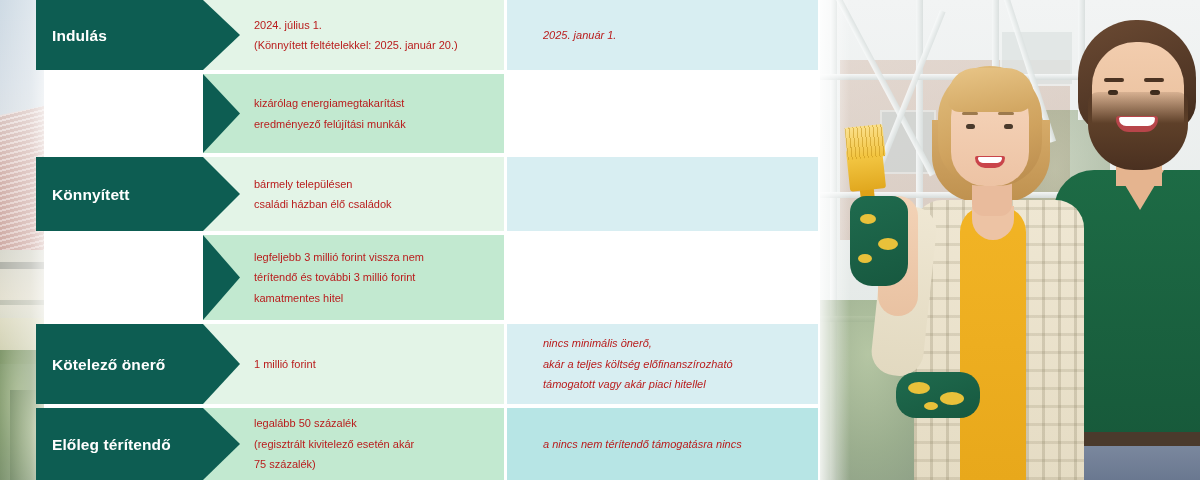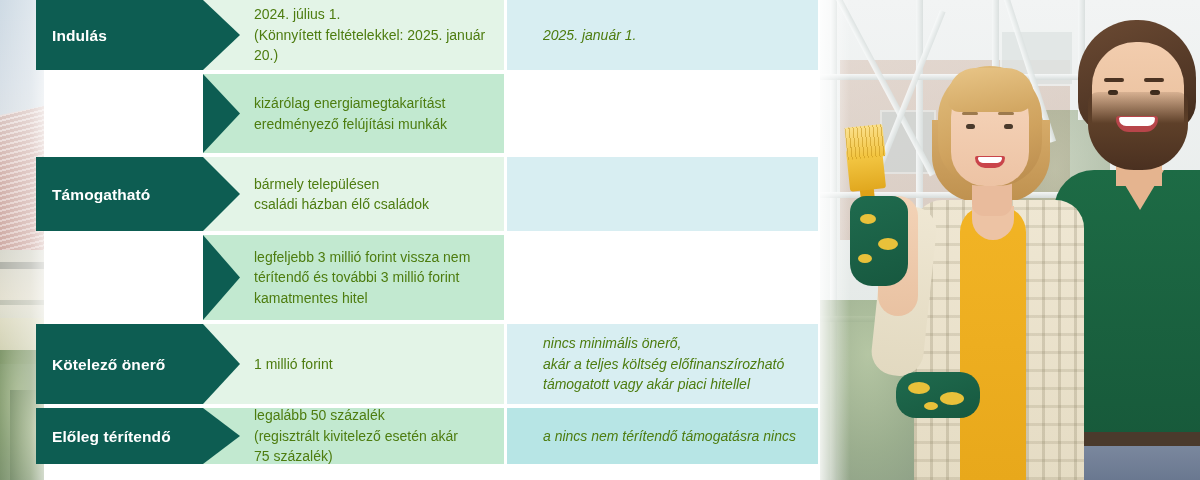--- a/index.html
+++ b/index.html
@@ -67,21 +67,21 @@
   .c2-txt{position:relative;z-index:2;margin-left:51px;}
 
   .c3{
     position:absolute;left:471px;top:0;height:100%;width:311px;
     display:flex;align-items:center;box-sizing:border-box;
   }
   .c3 .cell-bg{position:absolute;left:0;top:0;width:311px;height:100%;z-index:0;}
   .c3-txt{position:relative;z-index:2;margin-left:36px;font-style:italic;}
 
   .body-txt{
-    color:#4d7c0f;font-size:14px;line-height:20.5px;white-space:pre-line;
+    color:#b91c1c;font-size:11px;line-height:20.5px;white-space:pre-line;
     font-family:"Liberation Sans", sans-serif;
   }
 
   
   .tint-a .c2 .cell-bg{background:#e3f4e7;}
   .tint-a .c3 .cell-bg{background:#d8eef2;}
   .tint-b .c2 .cell-bg{background:#c2e9d0;}
   .tint-b .c3 .cell-bg{background:#b7e5e5;}
 
   
@@ -221,21 +221,21 @@
       <div class="c2">
         <div class="cell-bg"></div>
         <div class="cell-arrow-notch"></div>
         <div class="body-txt c2-txt">bármely településen
 családi házban élő családok</div>
       </div>
       <div class="c3">
         <div class="cell-bg"></div>
       </div>
       <div class="lbl">
-        <div class="lbl-txt">Támogatható</div>
+        <div class="lbl-txt">Könnyített</div>
       </div>
     </div>
 
     <div class="row tint-b" style="top:235px;height:85px;">
       <div class="c2">
         <div class="cell-bg"></div>
         <div class="cell-arrow-notch"></div>
         <div class="body-txt c2-txt">legfeljebb 3 millió forint vissza nem
 térítendő és további 3 millió forint
 kamatmentes hitel</div>
@@ -252,21 +252,21 @@
         <div class="cell-bg"></div>
         <div class="body-txt c3-txt">nincs minimális önerő,
 akár a teljes költség előfinanszírozható
 támogatott vagy akár piaci hitellel</div>
       </div>
       <div class="lbl">
         <div class="lbl-txt">Kötelező önerő</div>
       </div>
     </div>
 
-    <div class="row tint-b" style="top:408px;height:56px;">
+    <div class="row tint-b" style="top:408px;height:72px;">
       <div class="c2">
         <div class="cell-bg"></div>
         <div class="cell-arrow-notch"></div>
         <div class="body-txt c2-txt">legalább 50 százalék
 (regisztrált kivitelező esetén akár
 75 százalék)</div>
       </div>
       <div class="c3">
         <div class="cell-bg"></div>
         <div class="body-txt c3-txt">a nincs nem térítendő támogatásra nincs</div>

